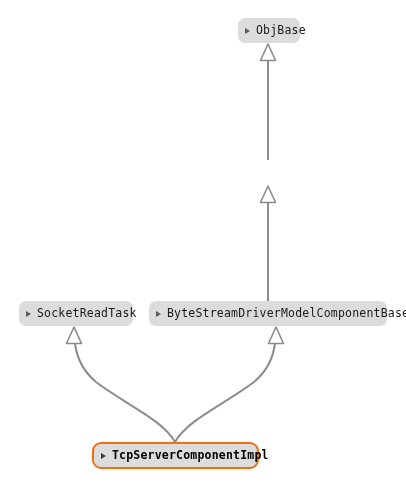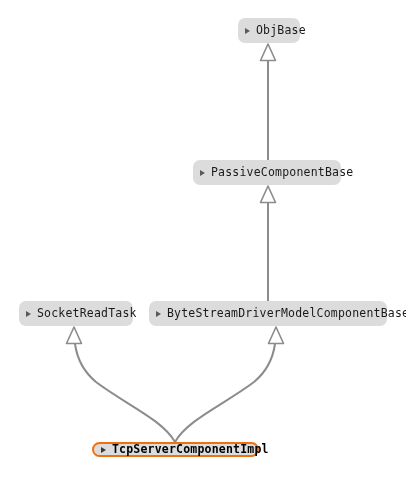--- a/index.html
+++ b/index.html
@@ -55,21 +55,21 @@
   .node .node-label {
     font-size: 11.5px;
     line-height: 1;
     color: #1a1a1a;
     letter-spacing: 0.2px;
   }
   .node.highlight {
     background: #dcdcdc;
     border: 2.5px solid #ee7012;
     border-radius: 9px;
-    height: 15px;
+    height: 27px;
   }
   .node.highlight .node-label {
     font-weight: bold;
     color: #000000;
   }
   .node.highlight .disclosure {
     border-left-color: #3a3a3a;
   }
 </style>
 </head>
@@ -98,24 +98,20 @@
       <path d="M 175,442 C 187,420 225,404 254,382 C 266,372 273,358 275,344" fill="none" stroke="#8c8c8c" stroke-width="2" stroke-linecap="round"></path>
       <polygon points="276,327 268.5,343.5 283.5,343.5" fill="#ffffff" stroke="#8c8c8c" stroke-width="1.6" stroke-linejoin="round"></polygon>
     </g>
   </svg>
 
   <div class="node" id="node-objbase" style="left:238px; top:18px; width:62px;">
     <span class="disclosure"></span>
     <span class="node-label">ObjBase</span>
   </div>
 
-  <div class="node" id="node-passivecomponentbase" style="left:193px; top:160px; width:148px;">
-    <span class="disclosure"></span>
-    <span class="node-label">PassiveComponentBase</span>
-  </div>
 
   <div class="node" id="node-socketreadtask" style="left:19px; top:301px; width:114px;text-align:center;">
     <span class="disclosure"></span>
     <span class="node-label">SocketReadTask</span>
   </div>
 
   <div class="node" id="node-bytestreamdrivermodelcomponentbase" style="left:149px; top:301px; width:238px;">
     <span class="disclosure"></span>
     <span class="node-label">ByteStreamDriverModelComponentBase</span>
   </div>

